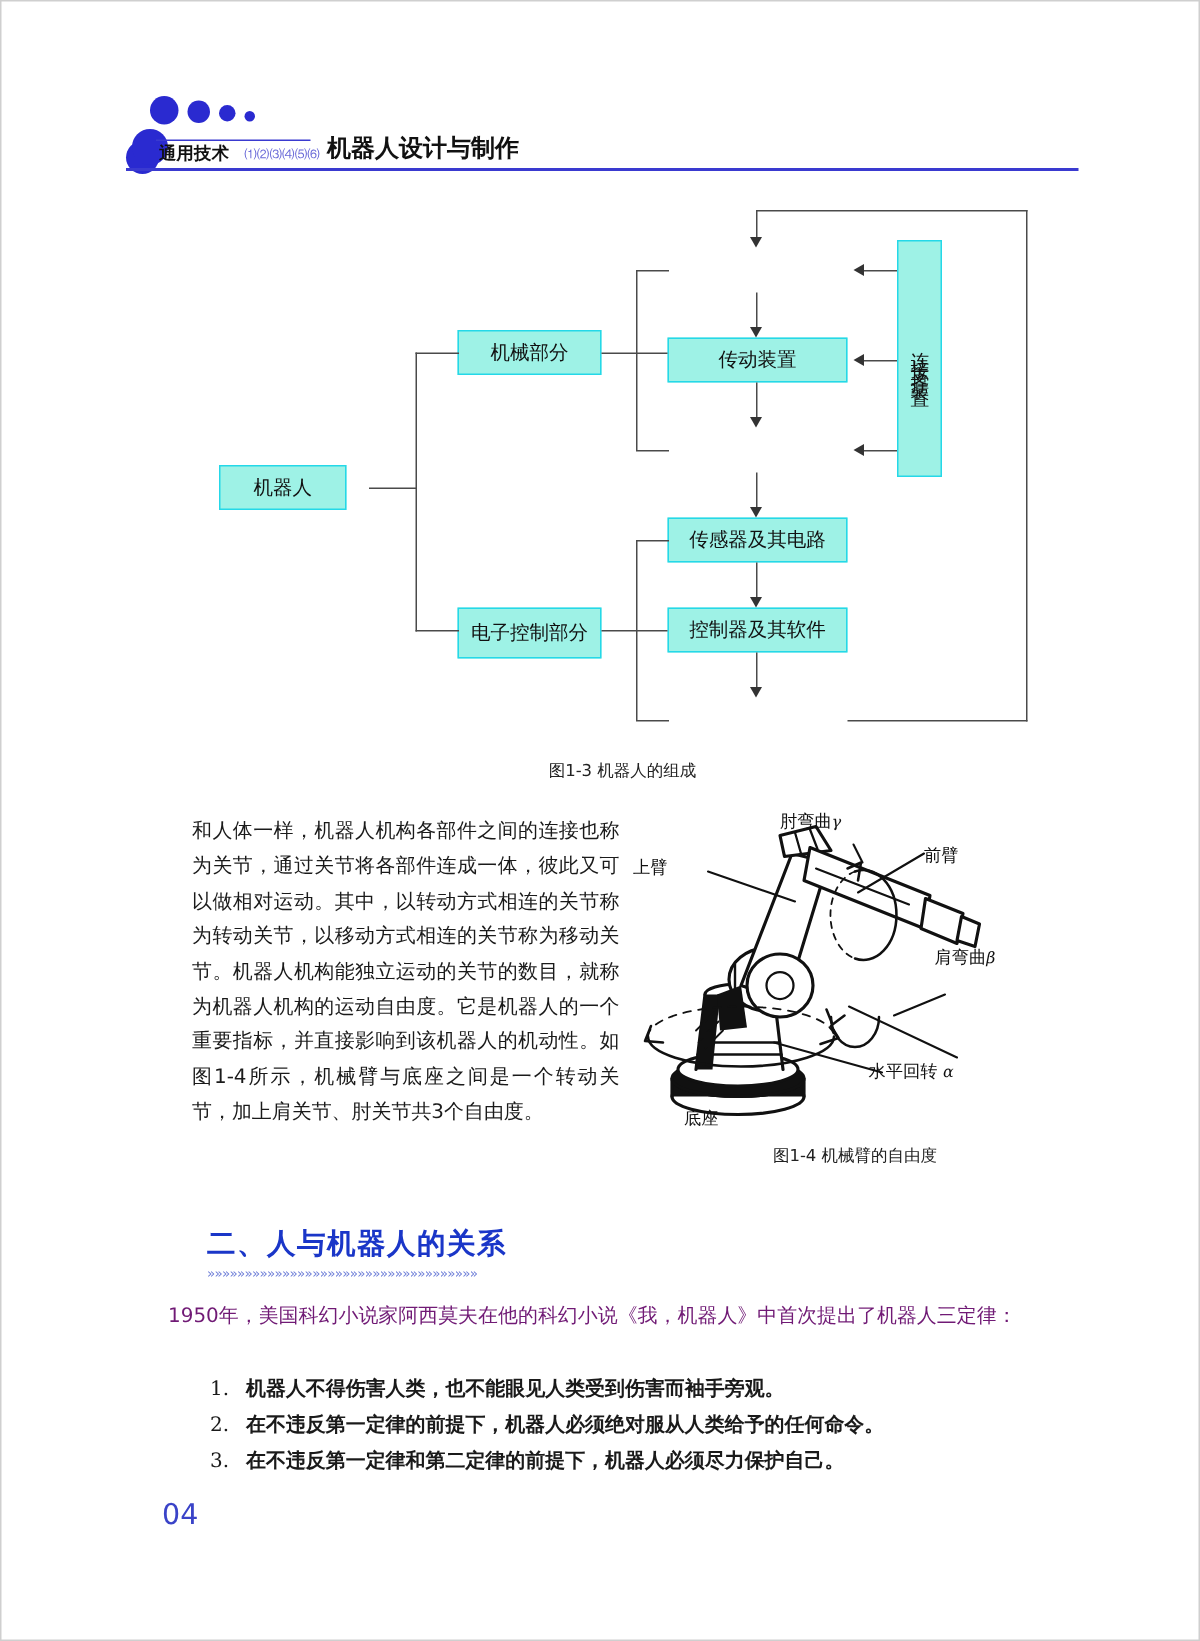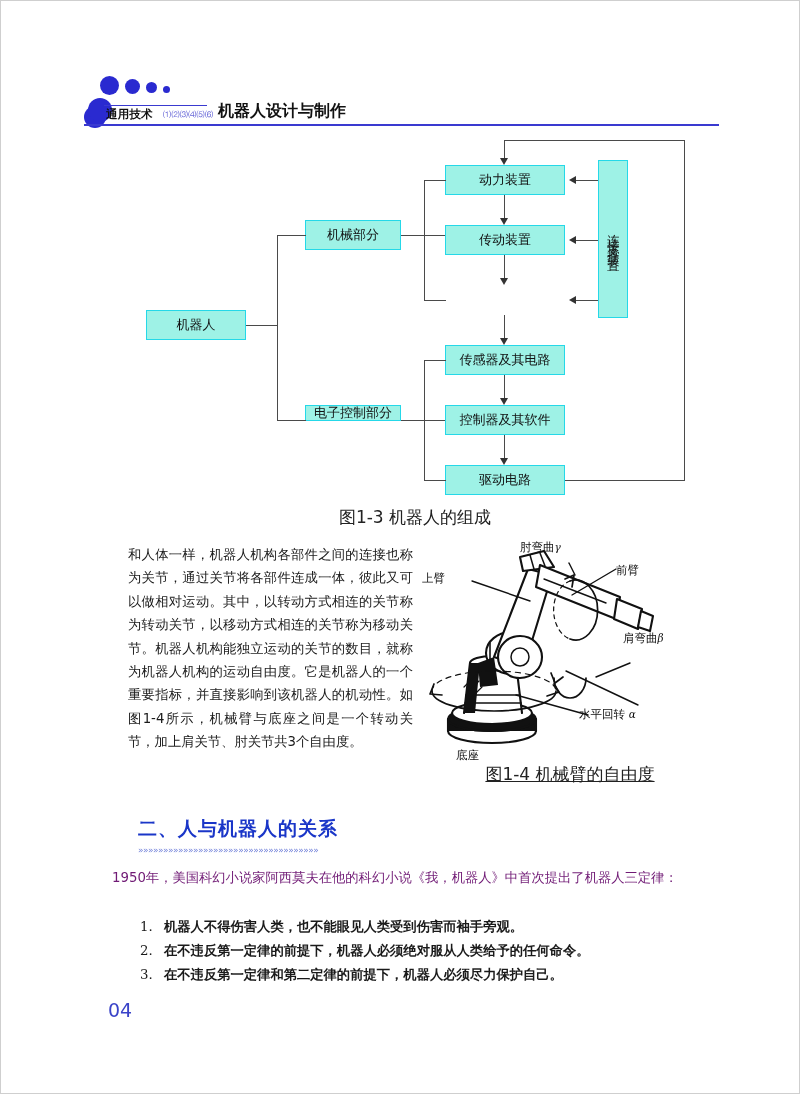--- a/index.html
+++ b/index.html
@@ -11,21 +11,21 @@
     position: relative;
     overflow: hidden;
     color: #111;
   }
   .page-frame {
     position:absolute; left:0; top:0; width:800px; height:1094px;
     border: 1px solid #cfcfcf;
   }
 
   
-  .header { position:absolute; left:0; top:16px; width:800px; height:120px; }
+  .header { position:absolute; left:0; top:4px; width:800px; height:120px; }
   .dot { position:absolute; border-radius:50%; background:#2a2ad0; }
   .d1 { left:88px;  top:82px;  width:24px; height:24px; }
   .d2 { left:100px; top:60px;  width:19px; height:19px; background:#2a2ad0;}
   .d3 { left:125px; top:63px;  width:15px; height:15px; }
   .d4 { left:146px; top:66px;  width:11px; height:11px; }
   .d5 { left:163px; top:70px;  width:7px;  height:7px; }
   .d0 { left:84px;  top:90px;  width:22px; height:22px; }
 
   .hdr-rule-short {
     position:absolute; left:104px; top:89px; width:103px; height:1px;
@@ -71,21 +71,21 @@
   .ln { position:absolute; background:#4a4a4a; }
   .lnh { height:1.3px; }
   .lnv { width:1.3px; }
   .arrow {
     position:absolute; width:0; height:0;
   }
   .arr-down { border-left:4.5px solid transparent; border-right:4.5px solid transparent; border-top:7px solid #333; }
   .arr-left { border-top:4.5px solid transparent; border-bottom:4.5px solid transparent; border-right:7px solid #333; }
 
   .fig-cap {
-    position:absolute; text-align:center; font-size:17px; color:#222;
+    position:absolute; text-align:center; font-size:11px; color:#222;
     font-family:"DejaVu Sans","Liberation Sans",sans-serif; white-space:nowrap;
   }
 
   
   .para-left {
     position:absolute; left:128px; top:543px; width:285px;
     font-size:13.3px; line-height:23.4px; color:#1a1a1a; text-align:justify;
     text-justify:inter-ideograph;
     font-family:"DejaVu Sans","Liberation Sans",sans-serif;
   }
@@ -148,33 +148,31 @@
   <div class="dot d5"></div>
   <div class="hdr-rule-short"></div>
   <div class="hdr-sub">通用技术</div>
   <div class="hdr-circles">⑴⑵⑶⑷⑸⑹</div>
   <div class="hdr-title">机器人设计与制作</div>
   <div class="hdr-rule-long"></div>
 </div>
 
 <div class="chart">
 
-  <div class="node" style="left:146px; top:190px; width:100px; height:30px;">机器人</div>
+  <div class="node" style="left:146px; top:190px; width:85px; height:30px;">机器人</div>
 
   <div class="node" style="left:305px; top:100px; width:96px; height:30px;">机械部分</div>
-  <div class="node" style="left:305px; top:285px; width:96px; height:16px;">电子控制部分</div>
-
-  <div class="node" style="left:445px; top:45px; width:120px; height:30px;">动力装置</div>
+  <div class="node" style="left:305px; top:285px; width:96px; height:34px;">电子控制部分</div>
+
   <div class="node" style="left:445px; top:105px; width:120px; height:30px;">传动装置</div>
 
   <div class="node vert" style="left:598px; top:40px; width:30px; height:158px;">连接支撑装置</div>
 
   <div class="node" style="left:445px; top:225px; width:120px; height:30px;">传感器及其电路</div>
   <div class="node" style="left:445px; top:285px; width:120px; height:30px;">控制器及其软件</div>
-  <div class="node" style="left:445px; top:345px; width:120px; height:30px;">驱动电路</div>
 
   <div class="ln lnh" style="left:246px; top:205px; width:32px;"></div>
 
   <div class="ln lnv" style="left:277px; top:115px; height:186px;"></div>
 
   <div class="ln lnh" style="left:277px; top:115px; width:29px;"></div>
 
   <div class="ln lnh" style="left:277px; top:300px; width:29px;"></div>
 
   <div class="ln lnh" style="left:401px; top:115px; width:44px;"></div>
@@ -281,23 +279,23 @@
     <span>肘弯曲</span><i>γ</i>
   </div>
   <div class="arm-label" style="left:196px; top:28px;">前臂</div>
   <div class="arm-label" style="left:2px; top:36px;">上臂</div>
   <div class="arm-label" style="left:203px; top:96px;">
     <span>肩弯曲</span><i>β</i>
   </div>
   <div class="arm-label" style="left:159px; top:172px;">
     <span>水平回转</span>&nbsp;<i>α</i>
   </div>
-  <div class="arm-label" style="left:36px; top:203px;margin-top:10px;">底座</div>
-
-  <div class="fig-cap" style="left:30px; top:228px; width:240px;text-decoration:underline;">图1-4  机械臂的自由度</div>
+  <div class="arm-label" style="left:36px; top:203px;">底座</div>
+
+  <div class="fig-cap" style="left:30px; top:228px; width:240px;">图1-4  机械臂的自由度</div>
 </div>
 
 <div class="sec-head">二、人与机器人的关系</div>
 <div class="sec-chevrons">»»»»»»»»»»»»»»»»»»»»»»»»»»»»»»»»»»»»</div>
 
 <div class="para-wide">
   <span class="indent">1950年，美国科幻小说家阿西莫夫在他的科幻小说《我，机器人》中首次提出了机器人三定律：</span>
 </div>
 
 <div class="laws">

